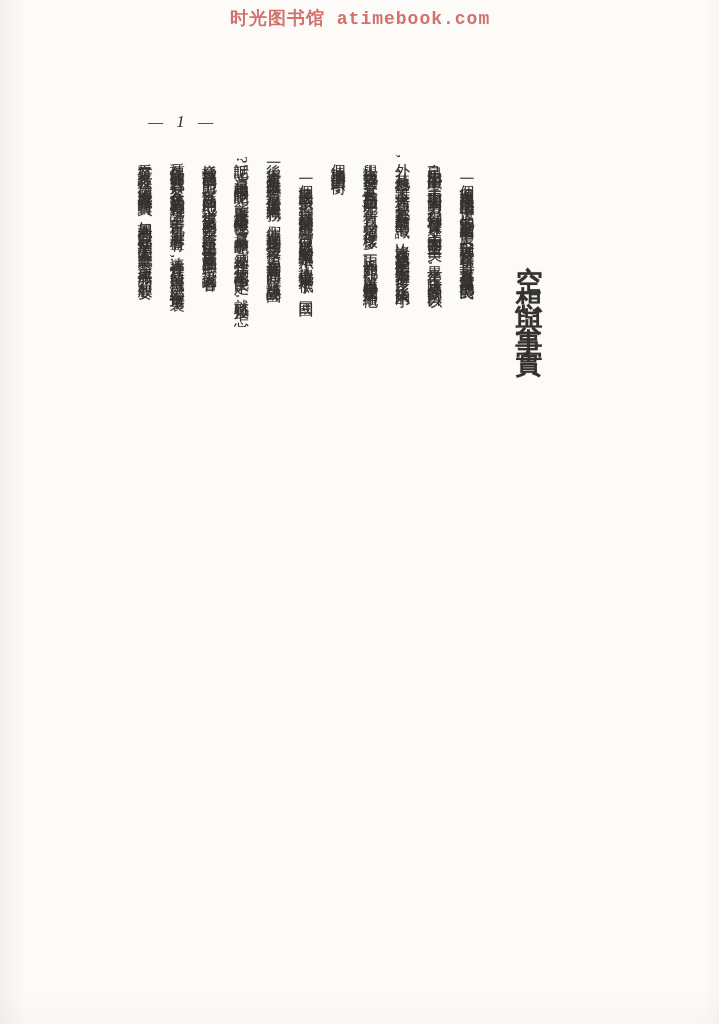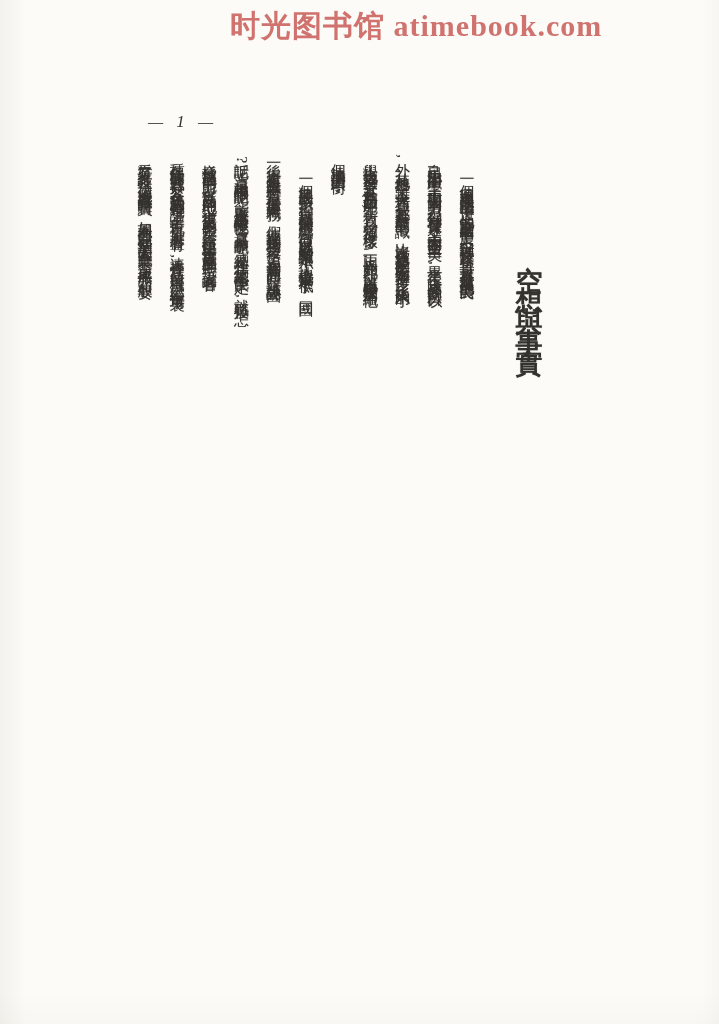--- a/index.html
+++ b/index.html
@@ -16,23 +16,23 @@
     position: absolute; inset: 0;
     background:
       linear-gradient(to right, rgba(160,155,145,0.10), rgba(0,0,0,0) 26px),
       linear-gradient(to left, rgba(170,165,155,0.06), rgba(0,0,0,0) 18px),
       linear-gradient(to top, rgba(170,165,155,0.05), rgba(0,0,0,0) 30px);
     pointer-events: none;
   }
   .watermark {
     position: absolute;
     left: 230px; top: 6px;
-    font-family: Liberation Serif, serif;
+    font-family: Liberation Mono, monospace;
     font-weight: bold;
-    font-size: 30px;
+    font-size: 18px;
     letter-spacing: 1px;
     color: #d0736f;
     white-space: nowrap;
   }
   .page-number {
     position: absolute;
     left: 148px; top: 112px;
     font-family: "Liberation Serif", serif;
     font-style: italic;
     font-size: 17px;

